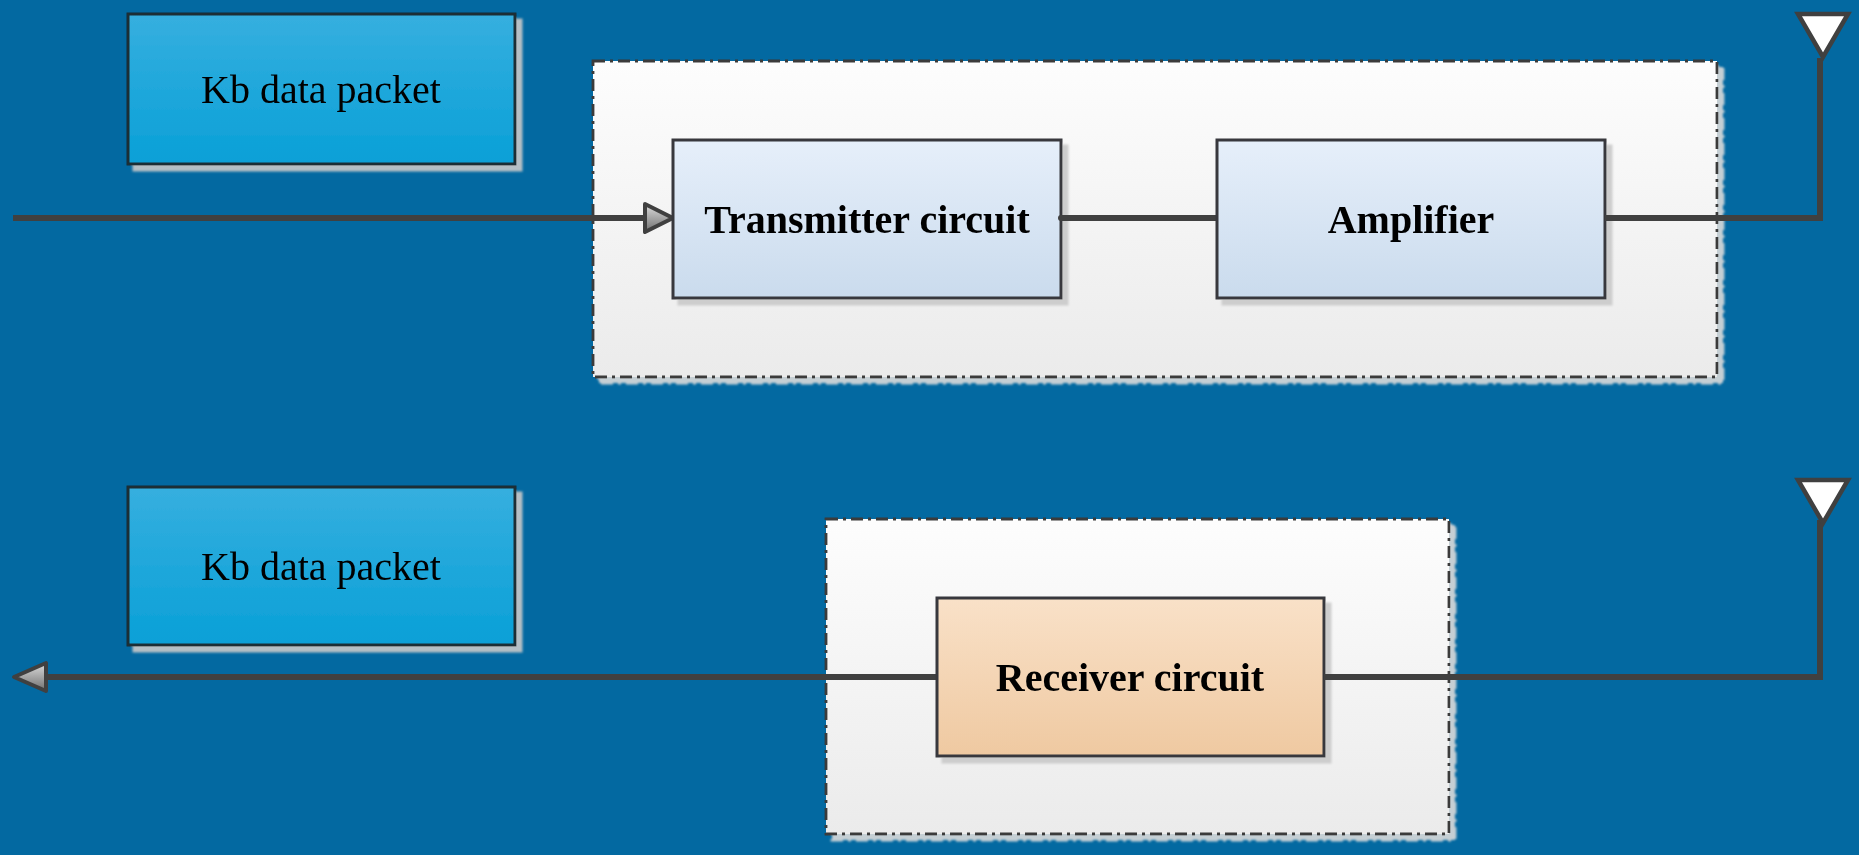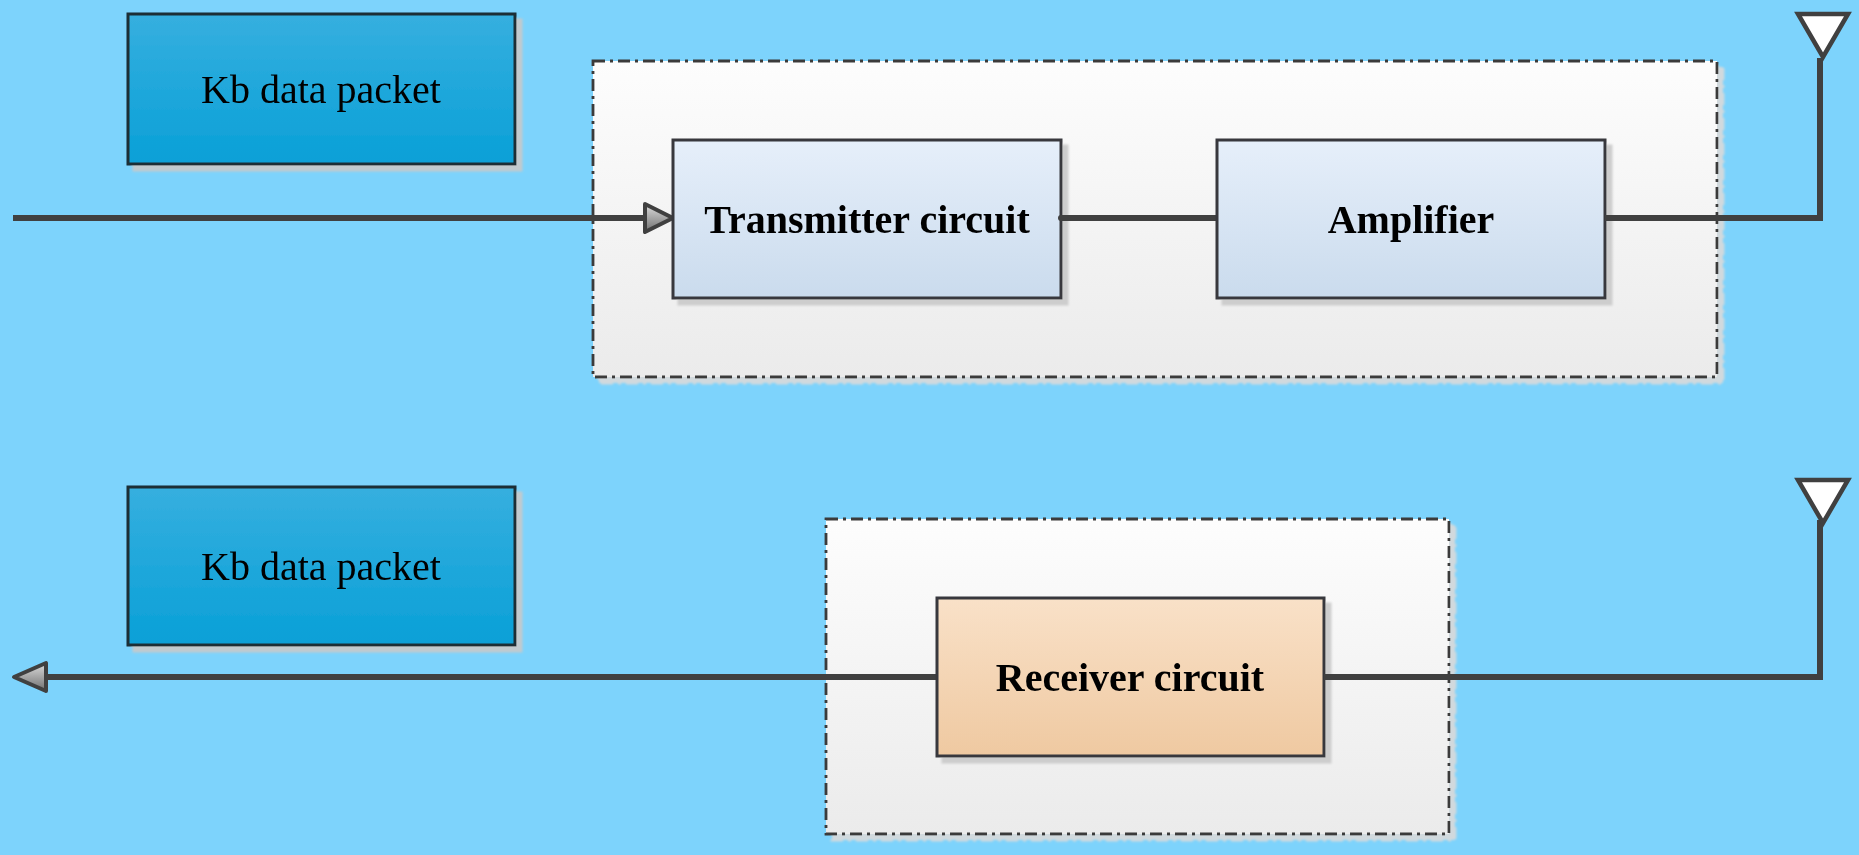--- a/index.html
+++ b/index.html
@@ -1,20 +1,20 @@
 <!DOCTYPE html>
 <html style="--packet-box-top: #36afdf; --packet-box-bottom: #09a0d7; --packet-box-border: #1d2e36; --block-blue-top: #e6effa; --block-blue-bottom: #cadbed; --block-orange-top: #f9e1c8; --block-orange-bottom: #efc9a1; --block-border: #37393c; --boundary-border: #3a3a3a; --boundary-fill-top: #fdfdfd; --boundary-fill-bottom: #ebebeb; --line-color: #404040; --arrowhead-fill-top: #dcdcdc; --arrowhead-fill-bottom: #6f6f6f; --shadow-color: #c9c9c9;"><head>
 <meta charset="utf-8">
 <style>
   html, body { margin: 0; padding: 0; background: #ffffff; }
   .stage {
     position: relative;
     width: 1859px;
     height: 855px;
-    background: #7dd3fc;
+    background: #0369a1;
     font-family: "Liberation Serif", "DejaVu Serif", serif;
   }
   svg { display: block; }
 
   
   .kb-box        { fill: url(#gradPacket); stroke: var(--packet-box-border); stroke-width: 3; }
   .block-blue    { fill: url(#gradBlue);   stroke: var(--block-border); stroke-width: 3; }
   .block-orange  { fill: url(#gradOrange); stroke: var(--block-border); stroke-width: 3; }
   .boundary     { fill: url(#gradBoundary); stroke: var(--boundary-border); stroke-width: 2.8;
                   stroke-dasharray: 12 5 3 5; }

